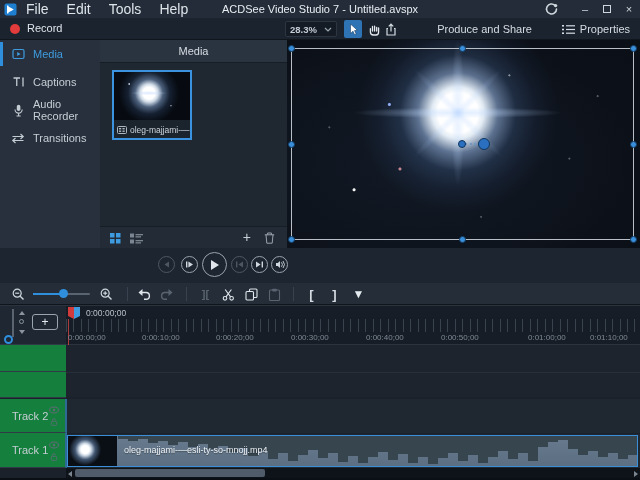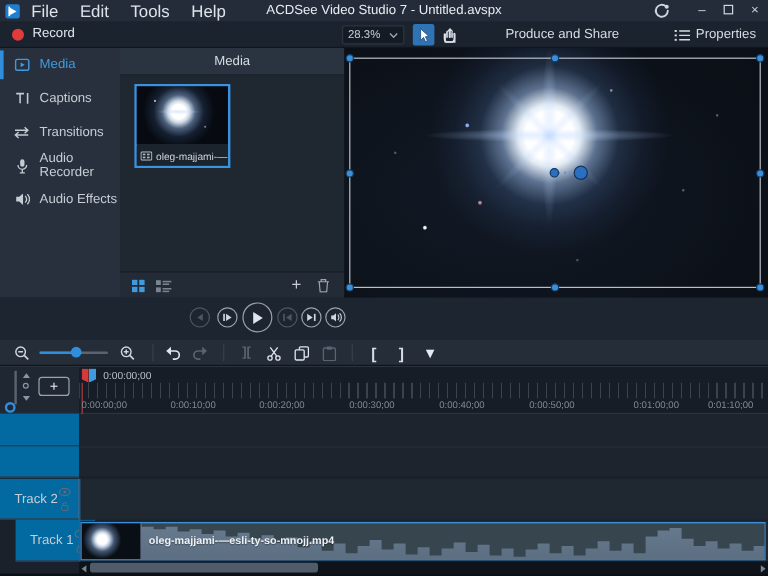--- a/index.html
+++ b/index.html
@@ -19,21 +19,21 @@
   .winbtns { position:absolute; right:0; top:0; height:18px; display:flex; align-items:center; }
   .winbtn { width:22px; text-align:center; font-size:11px; color:#cfd6dd; line-height:18px; }
   .maxglyph { display:inline-block; width:8px; height:8px; border:1px solid #cfd6dd; }
   .syncicon { margin-right:14px; }
 
   
   .toolbar { position:absolute; left:0; top:18px; width:640px; height:22px; background:#1b232e; border-bottom:1px solid #11161d; }
   .recdot { position:absolute; left:10px; top:6px; width:10px; height:10px; border-radius:50%; background:#e23b3b; }
   .reclabel { position:absolute; left:27px; top:4px; font-size:11px; color:#dfe5ea; }
   .zoombox { position:absolute; left:285px; top:3px; width:52px; height:16px; background:#141b25; border:1px solid #2c3540; border-radius:2px; display:flex; align-items:center; justify-content:space-between; padding:0 4px; }
-  .zoomval { font-size:9.5px; color:#c6cdd4; }
+  .zoomval { font-size:9.5px; color:#c6cdd4;font-weight:bold; }
   .toolbtn { position:absolute; top:2px; width:18px; height:18px; border-radius:2px; display:flex; align-items:center; justify-content:center; }
   .toolbtn.active { background:#2e74b5; }
   .rightbtn { position:absolute; top:3px; height:16px; display:flex; align-items:center; gap:5px; font-size:11px; color:#d6dce3; }
 
   
   .sidebar { position:absolute; left:0; top:40px; width:100px; height:208px; background:#27303c; }
   .sb-item { position:relative; height:28px; display:flex; align-items:center; gap:8px; padding-left:11px; font-size:11px; color:#c6cdd5; }
   .sb-item.active { color:#3f9be0; }
   .sb-item.active::before { content:""; position:absolute; left:0; top:2px; bottom:2px; width:3px; background:#2f8fdc; }
   .sb-ico { width:14px; height:13px; flex:0 0 14px; display:flex; align-items:center; justify-content:center; }
@@ -84,21 +84,21 @@
   .tl-ico { position:absolute; top:3px; width:17px; height:16px; display:flex; align-items:center; justify-content:center; }
   .glyph { font-size:11px; color:#d6dce2; font-weight:bold; }
   .glyph.dim { color:#5a6470; }
   .slider-track { position:absolute; left:33px; top:10px; width:57px; height:2px; background:#5a6470; border-radius:1px; }
   .slider-fill { position:absolute; left:33px; top:10px; width:31px; height:2px; background:#2f8fdc; }
   .slider-handle { position:absolute; left:59px; top:6px; width:9px; height:9px; border-radius:50%; background:#2f8fdc; }
 
   
   .timeline { position:absolute; left:0; top:305px; width:640px; height:175px; background:#1a212a; border-top:1px solid #2a333e; }
   .tl-headcol { position:absolute; left:0; top:0; width:66px; height:162px; }
-  .hd-cell { position:absolute; left:0; width:66px; background:#0369a1; border-bottom:1px solid #303946; }
+  .hd-cell { position:absolute; left:0; width:66px; background:#15803d; border-bottom:1px solid #303946; }
   .trackname { font-size:11px; color:#c6cdd4; position:absolute; left:12px; top:50%; transform:translateY(-50%); }
   .tk-ico { position:absolute; right:6px; width:10px; height:8px; }
   .meterline { position:absolute; left:12px; top:3px; width:2px; height:28px; background:#5a6470; }
   .tri-up { width:0; height:0; border-left:3px solid transparent; border-right:3px solid transparent; border-bottom:4px solid #8a95a0; }
   .tri-down { width:0; height:0; border-left:3px solid transparent; border-right:3px solid transparent; border-top:4px solid #8a95a0; }
   .mini-mag { width:5px; height:5px; border:1px solid #8a95a0; border-radius:50%; position:relative; }
   .addtrack { position:absolute; left:32px; top:8px; width:26px; height:16px; border:1px solid #9aa4ae; border-radius:3px; color:#e6ebf0; font-size:12px; line-height:14px; text-align:center; background:transparent; }
   .bluering { position:absolute; left:4px; top:29px; width:9px; height:9px; border-radius:50%; border:2px solid #2f8fdc; }
 
   .ruler { position:absolute; left:66px; top:0; width:574px; height:39px; background:#161d26; border-bottom:1px solid #2a333e; }
@@ -176,21 +176,21 @@
       <svg width="12" height="13" viewBox="0 0 12 13">
         <path d="M3.5 1 L3.5 10.5 L6 8.2 L7.6 11.8 L9.2 11 L7.5 7.6 L10.3 7.2 Z" fill="#fff" stroke="#16406b" stroke-width=".6"></path>
       </svg>
     </div>
     <div class="toolbtn" style="left:364px;">
       <svg width="13" height="13" viewBox="0 0 13 13">
         <path d="M3.4 9 q0 3 3 3 h2.6 q2.6 0 2.6 -3 V5 M3.4 9 V5.6 M5.5 8 V3.4 M7.6 8 V3.2 M9.7 8 V4.4" fill="none" stroke="#e6ebf0" stroke-width="1.3" stroke-linecap="round"></path>
       </svg>
     </div>
 
-    <div class="rightbtn" style="right:124px;gap:40px;">
+    <div class="rightbtn" style="right:108px;gap:40px;">
       <svg width="12" height="13" viewBox="0 0 12 13">
         <path d="M3 5.5 H2 V12 H10 V5.5 H9" fill="none" stroke="#d6dce3" stroke-width="1.2"></path>
         <path d="M6 8.5 V1.5 M3.8 3.4 L6 1.2 L8.2 3.4" fill="none" stroke="#d6dce3" stroke-width="1.2"></path>
       </svg>
       <span>Produce and Share</span>
     </div>
     <div class="rightbtn" style="right:10px;">
       <svg width="13" height="11" viewBox="0 0 13 11">
         <g stroke="#d6dce3" stroke-width="1.2">
             <line x1="4" y1="1.8" x2="13" y2="1.8"></line>
@@ -221,44 +221,35 @@
       <span class="sb-ico">
           <svg width="13" height="12" viewBox="0 0 13 12">
             <path d="M1.5 2 H8 M4.75 2 V10" fill="none" stroke="#c3cbd3" stroke-width="1.3"></path>
             <line x1="11" y1="1.5" x2="11" y2="10.5" stroke="#c3cbd3" stroke-width="1.3"></line>
           </svg>
         </span>
       <span>Captions</span>
     </div>
     <div class="sb-item">
       <span class="sb-ico">
+          <svg width="13" height="13" viewBox="0 0 13 13">
+            <rect x="4.8" y="0.8" width="3.6" height="6.2" rx="1.8" fill="#c3cbd3"></rect>
+            <path d="M3 5.5 a3.6 3.6 0 0 0 7.2 0 M6.6 9.2 V12 M4.5 12 H8.7" fill="none" stroke="#c3cbd3" stroke-width="1.1"></path>
+          </svg>
+        </span>
+      <span>Audio Recorder</span>
+    </div>
+    <div class="sb-item">
+      <span class="sb-ico">
           <svg width="14" height="11" viewBox="0 0 14 11">
             <path d="M1.5 3.5 H12 M9.5 1 L12.2 3.5 L9.5 6" fill="none" stroke="#c3cbd3" stroke-width="1.2"></path>
             <path d="M12.5 7.5 H2 M4.5 5 L1.8 7.5 L4.5 10" fill="none" stroke="#c3cbd3" stroke-width="1.2"></path>
           </svg>
         </span>
       <span>Transitions</span>
-    </div>
-    <div class="sb-item">
-      <span class="sb-ico">
-          <svg width="13" height="13" viewBox="0 0 13 13">
-            <rect x="4.8" y="0.8" width="3.6" height="6.2" rx="1.8" fill="#c3cbd3"></rect>
-            <path d="M3 5.5 a3.6 3.6 0 0 0 7.2 0 M6.6 9.2 V12 M4.5 12 H8.7" fill="none" stroke="#c3cbd3" stroke-width="1.1"></path>
-          </svg>
-        </span>
-      <span>Audio Recorder</span>
-    </div>
-    <div class="sb-item">
-      <span class="sb-ico">
-          <svg width="13" height="12" viewBox="0 0 13 12">
-            <path d="M1.5 4 H4 L7.2 1.2 V10.8 L4 8 H1.5 Z" fill="#c3cbd3"></path>
-            <path d="M9 3.2 q2.4 2.8 0 5.6 M10.8 1.8 q3.6 4.2 0 8.4" fill="none" stroke="#c3cbd3" stroke-width="1.1"></path>
-          </svg>
-        </span>
-      <span>Audio Effects</span>
     </div>
   </div>
 
   <div class="media-panel">
     <div class="media-head">Media</div>
     <div class="media-card">
       <div class="media-thumb"></div>
       <div class="media-label">
         <svg width="10" height="8" viewBox="0 0 10 8" style="flex:0 0 10px;">
             <rect x="0.5" y="0.5" width="9" height="7" rx="1" fill="none" stroke="#aeb6c0"></rect>
@@ -442,21 +433,21 @@
         <span class="trackname">Track 2</span>
         <svg class="tk-ico" style="top:7px;" width="10" height="7" viewBox="0 0 10 7">
             <ellipse cx="5" cy="3.5" rx="4.4" ry="3" fill="none" stroke="#616c78" stroke-width="1"></ellipse>
             <circle cx="5" cy="3.5" r="1.2" fill="#616c78"></circle>
           </svg>
         <svg class="tk-ico" style="top:19px;" width="9" height="10" viewBox="0 0 9 10">
             <rect x="1.2" y="4.2" width="6.6" height="5" rx="1" fill="none" stroke="#616c78" stroke-width="1"></rect>
             <path d="M2.6 4.2 V2.8 a1.9 1.9 0 0 1 3.8 0" fill="none" stroke="#616c78" stroke-width="1"></path>
           </svg>
       </div>
-      <div class="hd-cell" style="top:127px; height:35px; border-right:1px solid #2e6a96;margin-left:13px;">
+      <div class="hd-cell" style="top:127px; height:35px; border-right:1px solid #2e6a96;">
         <span class="trackname">Track 1</span>
         <svg class="tk-ico" style="top:8px;" width="10" height="7" viewBox="0 0 10 7">
             <ellipse cx="5" cy="3.5" rx="4.4" ry="3" fill="none" stroke="#616c78" stroke-width="1"></ellipse>
             <circle cx="5" cy="3.5" r="1.2" fill="#616c78"></circle>
           </svg>
         <svg class="tk-ico" style="top:20px;" width="9" height="10" viewBox="0 0 9 10">
             <rect x="1.2" y="4.2" width="6.6" height="5" rx="1" fill="none" stroke="#616c78" stroke-width="1"></rect>
             <path d="M2.6 4.2 V2.8 a1.9 1.9 0 0 1 3.8 0" fill="none" stroke="#616c78" stroke-width="1"></path>
           </svg>
       </div>
@@ -476,21 +467,21 @@
       <span class="rlabel" style="left:375px;">0:00:50;00</span>
       <span class="rlabel" style="left:462px;">0:01:00;00</span>
       <span class="rlabel" style="left:524px;">0:01:10;00</span>
     </div>
 
     <div class="lanes">
       <div class="lane-empty">
           <div class="lane-div"></div>
         </div>
       <div class="lane" style="top:54px; height:34px;"></div>
-      <div class="lane" style="top:89px; height:34px;font-weight:bold;">
+      <div class="lane" style="top:89px; height:34px;">
         <div class="clip">
           <svg class="waveform" width="571" height="31" viewBox="0 0 571 31">
             <path fill="#37454f" d="M50 0 V3 H60 V5 H70 V3 H80 V7 H90 V5 H100 V9 H110 V6 H120 V11 H130 V8 H140 V13 H150 V10 H160 V16 H170 V12 H180 V20 H190 V15 H200 V23 H210 V17 H220 V25 H230 V19 H240 V14 H250 V22 H260 V17 H270 V26 H280 V20 H290 V27 H300 V21 H310 V16 H320 V24 H330 V18 H340 V27 H350 V21 H360 V28 H370 V22 H380 V17 H390 V25 H400 V19 H410 V27 H420 V21 H430 V15 H440 V23 H450 V17 H460 V25 H470 V11 H480 V6 H490 V4 H500 V13 H510 V19 H520 V15 H530 V21 H540 V17 H550 V23 H560 V19 H570 V24 V0 Z"></path>
           </svg>
           <div class="clip-thumb"></div>
           <span class="clip-name">oleg-majjami-—esli-ty-so-mnojj.mp4</span>
         </div>
       </div>
     </div>
     <div class="headsep"></div>

